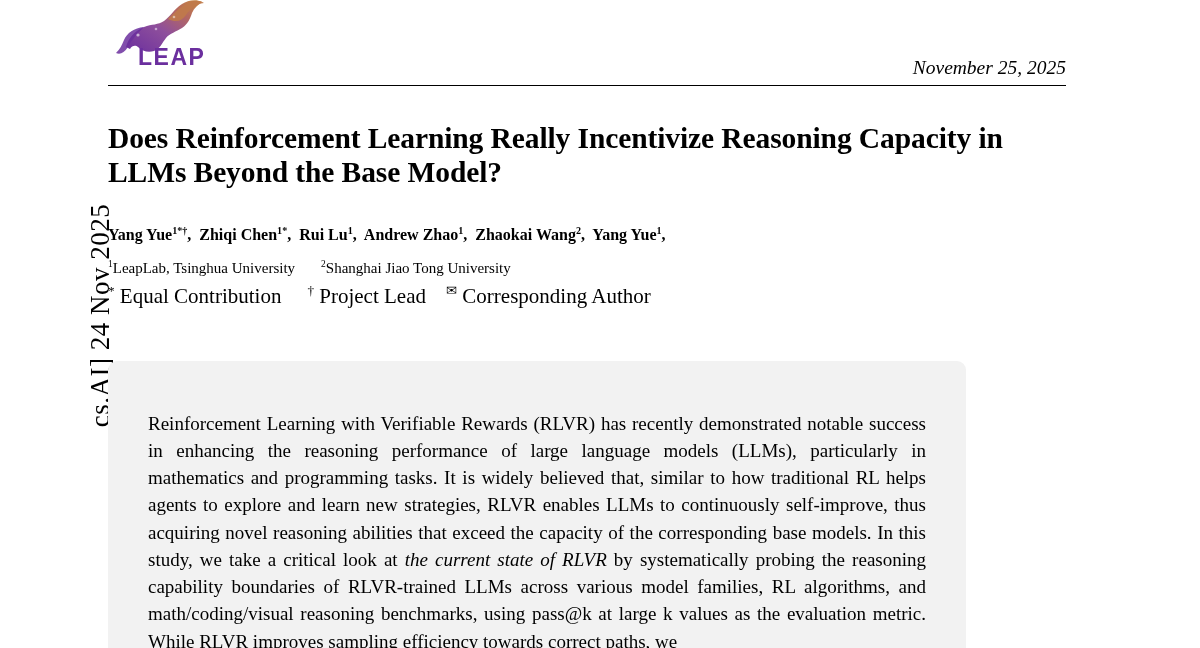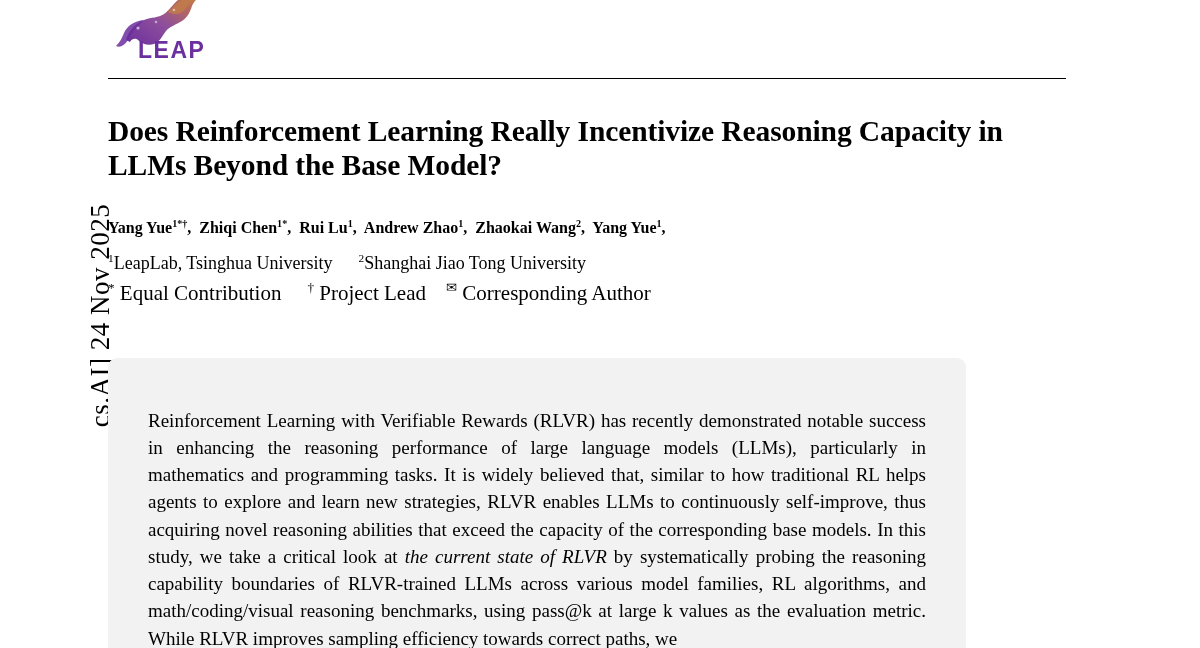--- a/index.html
+++ b/index.html
@@ -45,20 +45,21 @@
     left: 108px;
     top: 0;
     width: 958px;
   }
 
   
   .header {
     position: relative;
     height: 78px;
     border-bottom: 1.6px solid #000;
+    margin-top: 7px;
   }
   .logo {
     position: absolute;
     left: 0;
     top: -12px;
     width: 120px;
     height: 78px;
   }
   .logo svg { display: block; }
   .header-date {
@@ -91,21 +92,21 @@
   .authors sup, .affils sup, .notes sup {
     font-weight: normal;
     font-size: 0.63em;
     vertical-align: super;
     line-height: 0;
   }
   .authors sup { font-weight: bold; }
 
   .affils {
     margin-top: 14px;
-    font-size: 18px;
+    font-size: 15px;
   }
   .affils .gap { display: inline-block; width: 26px; }
 
   .notes {
     margin-top: 7px;
     font-size: 21px;
   }
   .notes .gap { display: inline-block; width: 26px; }
   .notes .gap-sm { display: inline-block; width: 20px; }
 
@@ -155,20 +156,21 @@
         <path d="M36 32 C30 38 24 44 20 52 C16 58 12 60 8 58 C12 54 14 50 16 45
                  C19 38 26 33 36 32 Z" fill="#6b2f9e" opacity="0.85"></path>
         <path d="M60 24 C66 18 72 12 80 8 C86 5 92 5 96 8 C88 9 82 14 78 20
                  C74 26 68 28 60 24 Z" fill="#c07a4a" opacity="0.9"></path>
         <circle cx="30" cy="40" r="1.6" fill="#ffffff" opacity="0.6"></circle>
         <circle cx="48" cy="34" r="1.3" fill="#ffffff" opacity="0.5"></circle>
         <circle cx="66" cy="22" r="1.3" fill="#ffffff" opacity="0.5"></circle>
         <text x="30" y="70" font-family="Liberation Sans, sans-serif" font-size="23" font-weight="bold" letter-spacing="1.5" fill="#6b2f9e">LEAP</text>
       </svg>
     </div>
+    <div class="header-date">November 25, 2025</div>
   </div>
 
   <h1 class="title">Does Reinforcement Learning Really Incentivize Reasoning Capacity in LLMs Beyond the Base Model?</h1>
 
   <div class="authors">
     <div>
       <span>Yang Yue</span><sup>1*†</sup>,&nbsp;
       <span>Zhiqi Chen</span><sup>1*</sup>,&nbsp;
       <span>Rui Lu</span><sup>1</sup>,&nbsp;
       <span>Andrew Zhao</span><sup>1</sup>,&nbsp;

